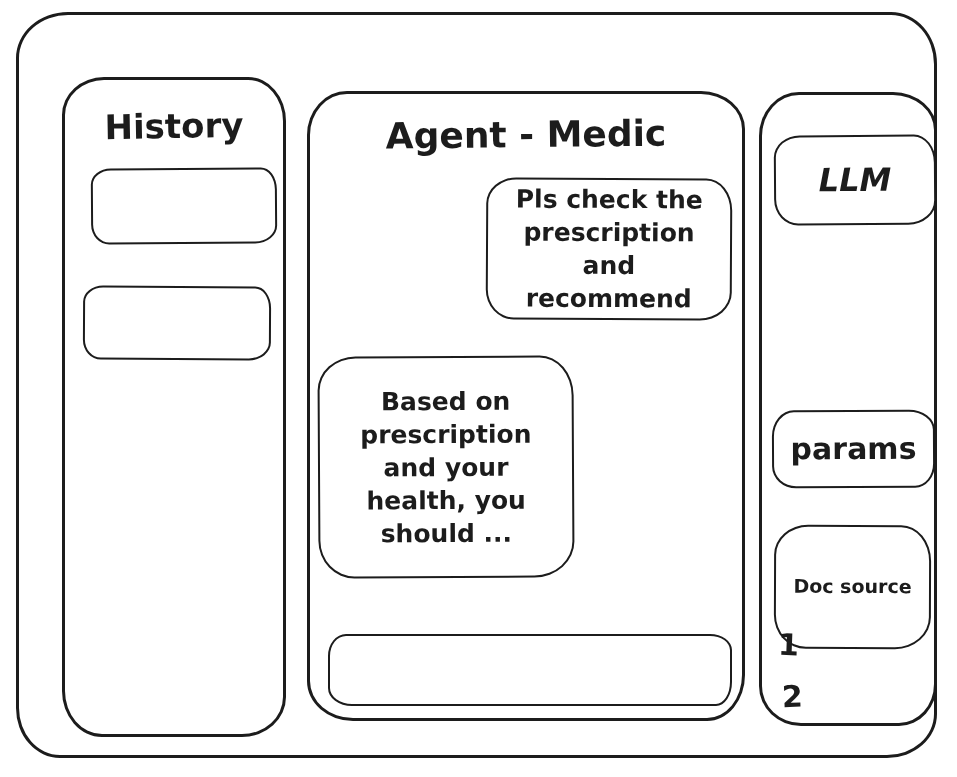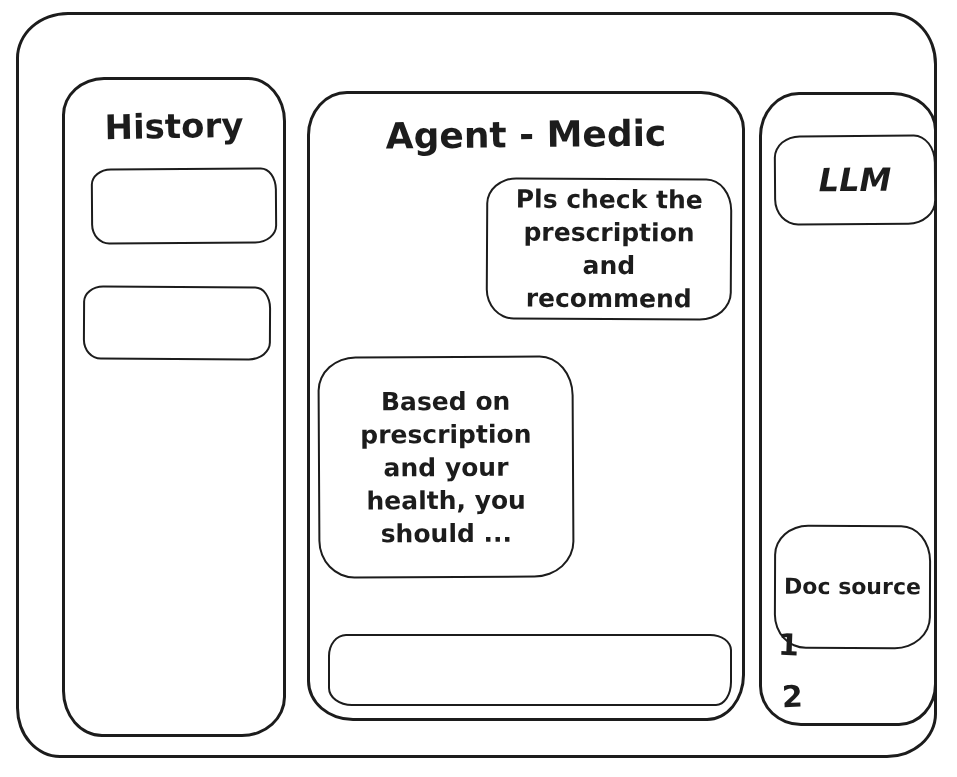--- a/index.html
+++ b/index.html
@@ -128,21 +128,21 @@
                 border-radius: 26px 22px 28px 24px / 22px 28px 24px 26px;
                 transform: rotate(-0.4deg); font-style: italic; }
   .btn-ocr    { left: 12px; top: 152px; width: 160px; height: 94px;
                 border-radius: 28px 24px 26px 22px / 24px 26px 22px 28px;
                 transform: rotate(0.3deg); }
   .btn-params { left: 10px; top: 315px; width: 163px; height: 78px;
                 border-radius: 22px 26px 20px 24px / 26px 20px 24px 22px;
                 transform: rotate(-0.3deg); font-size: 30px; }
   .btn-doc    { left: 12px; top: 430px; width: 157px; height: 124px;
                 border-radius: 34px 30px 36px 32px / 30px 36px 32px 34px;
-                transform: rotate(0.2deg); font-size: 22px; }
+                transform: rotate(0.2deg); font-size: 19px; }
   .doc-num {
     position: absolute;
     font-size: 30px;
     font-weight: 700;
     cursor: pointer;
   }
   .num-1 { left: 16px; top: 532px; transform: rotate(2deg); }
   .num-2 { left: 20px; top: 584px; transform: rotate(-2deg); }
 </style>
 </head>
@@ -160,19 +160,20 @@
 
     <div class="chat-panel sketch">
       <div class="chat-title">Agent - Medic</div>
       <div class="bubble bubble-user sketch">Pls check the prescription and recommend</div>
       <div class="bubble bubble-assistant sketch">Based on prescription and your health, you should ...</div>
       <input class="chat-input" type="text" value="" style="">
     </div>
 
     <div class="tools-panel sketch">
       <div class="tool-button btn-llm sketch">LLM</div>
+      <div class="tool-button btn-params sketch">params</div>
       <div class="tool-button btn-doc sketch">Doc source</div>
       <div class="doc-num num-1">1</div>
       <div class="doc-num num-2">2</div>
     </div>
 
   </div>
 </div>
 
 </body></html>

